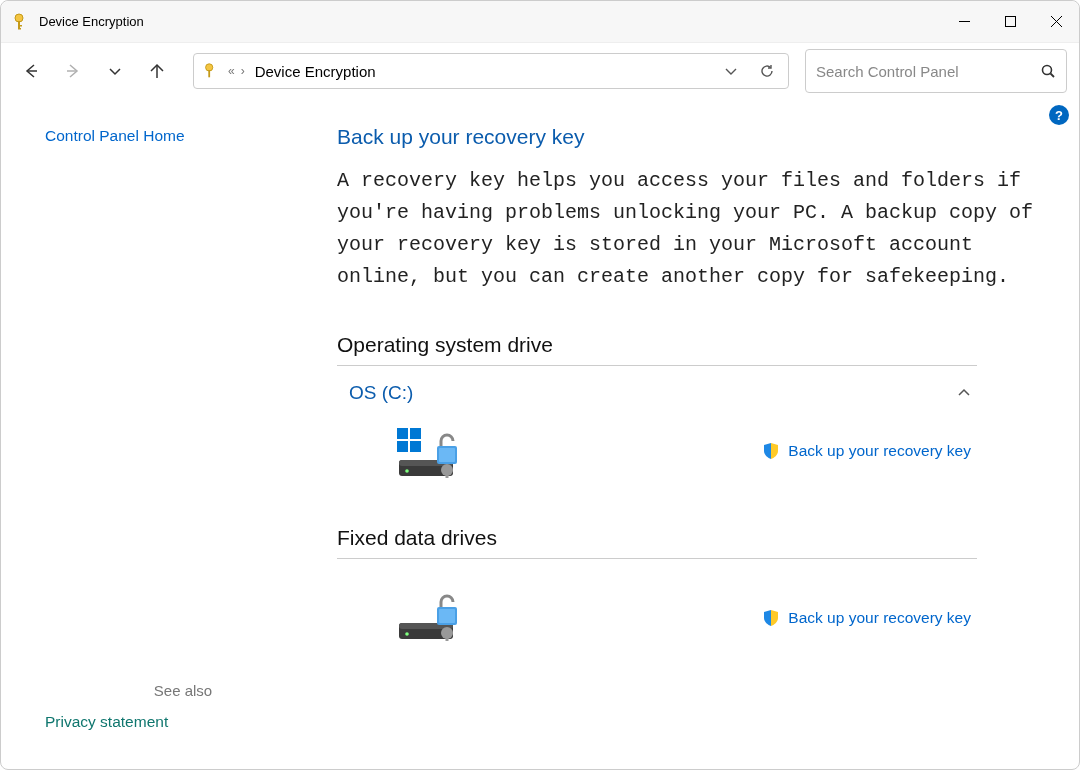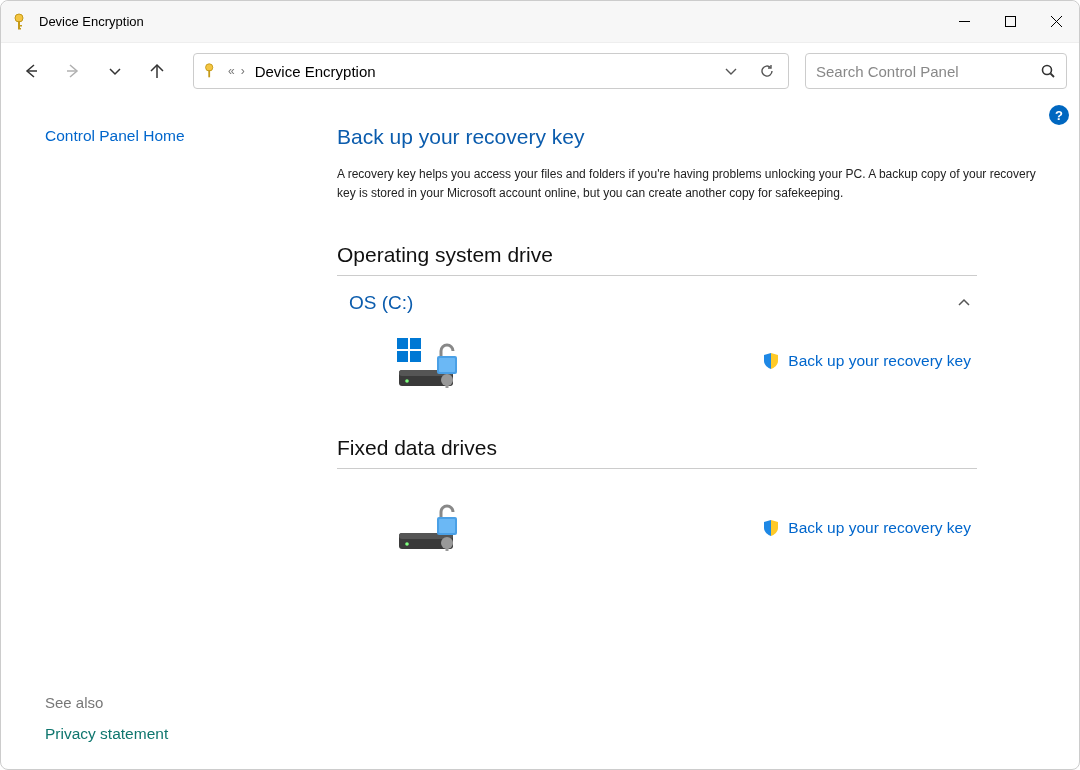--- a/index.html
+++ b/index.html
@@ -13,35 +13,35 @@
     .winbtn { width:46px; height:42px; display:flex; align-items:center; justify-content:center; }
     .toolbar { height:56px; display:flex; align-items:center; padding:0 12px; gap:6px; }
     .navbtn { width:36px; height:36px; display:flex; align-items:center; justify-content:center; border-radius:4px; color:#555;}
     .navbtn.disabled { color:#b0b0b0; }
     .addressbar { flex:1; height:36px; border:1px solid #ccc; border-radius:4px; margin-left:12px;
         display:flex; align-items:center; padding:0 4px; gap:2px;}
     .addressbar .seg { padding:4px 6px; font-size:15px; border-radius:3px;}
     .addressbar .chev { color:#777; padding:0 2px; font-size:12px;}
     .addressbar .spacer{flex:1;}
     .addressbar .rightbtn{width:34px; height:32px; display:flex;align-items:center;justify-content:center; color:#555;}
-    .searchbox { width:262px; height:36px; border:1px solid #ccc; border-radius:4px; margin-left:10px;
+    .searchbox { width:262px; height:44px; border:1px solid #ccc; border-radius:4px; margin-left:10px;
         display:flex; align-items:center; padding:0 10px; }
     .searchbox input { border:none; outline:none; flex:1; font-size:15px; color:#333; background:transparent;}
     .searchbox input::placeholder{color:#888;}
     .content { flex:1; display:flex; overflow:hidden; position:relative;}
-    .sidebar { width:320px; padding:28px 0 0 44px; display:flex; flex-direction:column;}
+    .sidebar { width:320px; padding:28px 0 12px 44px; display:flex; flex-direction:column;}
     .sidebar a.homelink { color:#0066cc; font-size:15.5px; text-decoration:none;}
     .sidebar .bottom { margin-top:auto; margin-bottom:26px;}
-    .sidebar .seealso { color:#777; font-size:15px; margin-bottom:14px;}
+    .sidebar .seealso { color:#777; font-size:15px; margin-bottom:14px;text-align:center;}
     .sidebar .privacy { color:#0f766e; font-size:15.5px; }
     .main { flex:1; padding:26px 36px 0 16px; overflow:auto; position:relative;}
     .helpicon{ position:absolute; top:6px; right:10px; width:20px; height:20px; background:#0067c0; border-radius:50%;
         color:#fff; font-size:13px; font-weight:bold; display:flex; align-items:center; justify-content:center;}
     h1.page-title { font-size:21px; font-weight:400; color:#0b5cad; margin-bottom:16px;}
-    p.desc { font-size:12px; line-height:1.6; color:#222; margin-bottom:40px; max-width:720px;}
+    p.desc { font-size:20px; line-height:1.6; color:#222; margin-bottom:40px; max-width:720px;font-family:Liberation Mono, monospace;}
     .section-title { font-size:21px; font-weight:400; color:#111; padding-bottom:8px; border-bottom:1px solid #ccc; margin-bottom:14px; max-width:640px;}
     .drive-header { display:flex; align-items:center; justify-content:space-between; max-width:640px; padding:2px 6px 2px 12px;gap:24px;}
     .drive-name { color:#0b5cad; font-size:19px; }
     .collapse-chev{ color:#555;}
     .drive-body{ display:flex; align-items:center; max-width:640px; padding:20px 6px 50px 60px;}
     .drive-icon{ width:70px; height:50px; position:relative;}
     .action-link{ margin-left:auto; display:flex; align-items:center; gap:8px; color:#0066cc; font-size:15.5px;}
     svg{display:block;}
   </style>
 </head>

